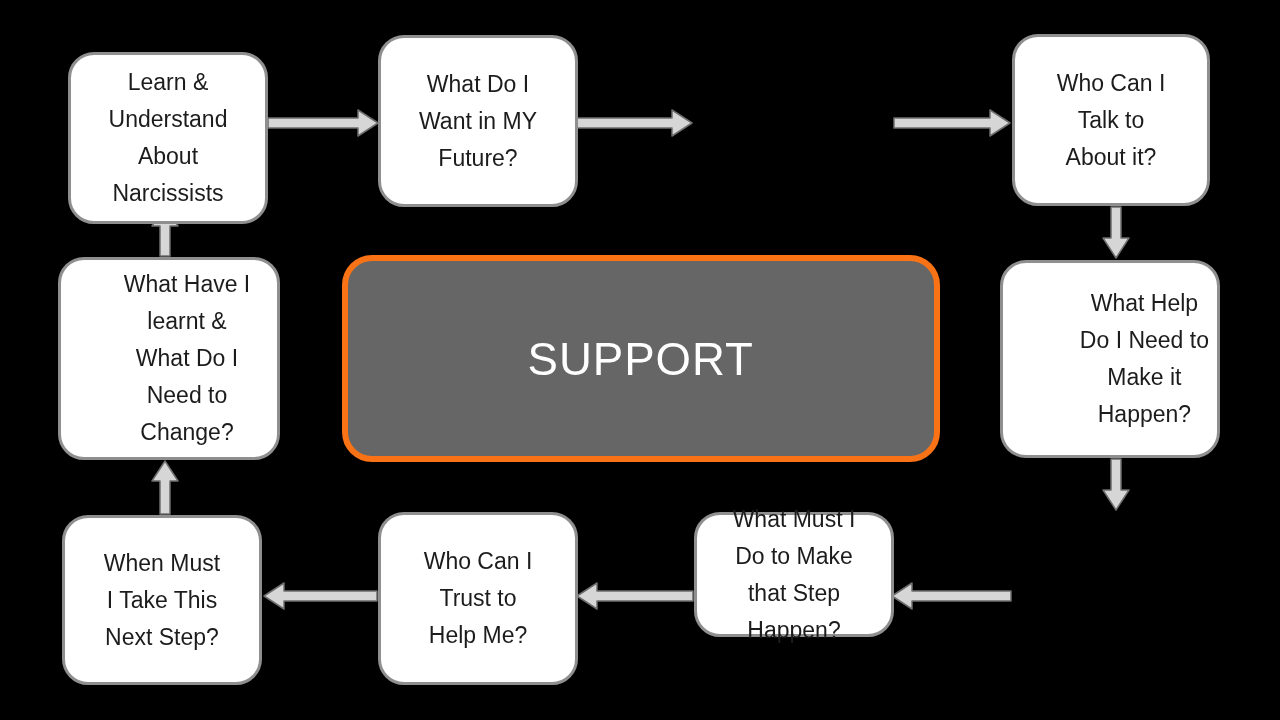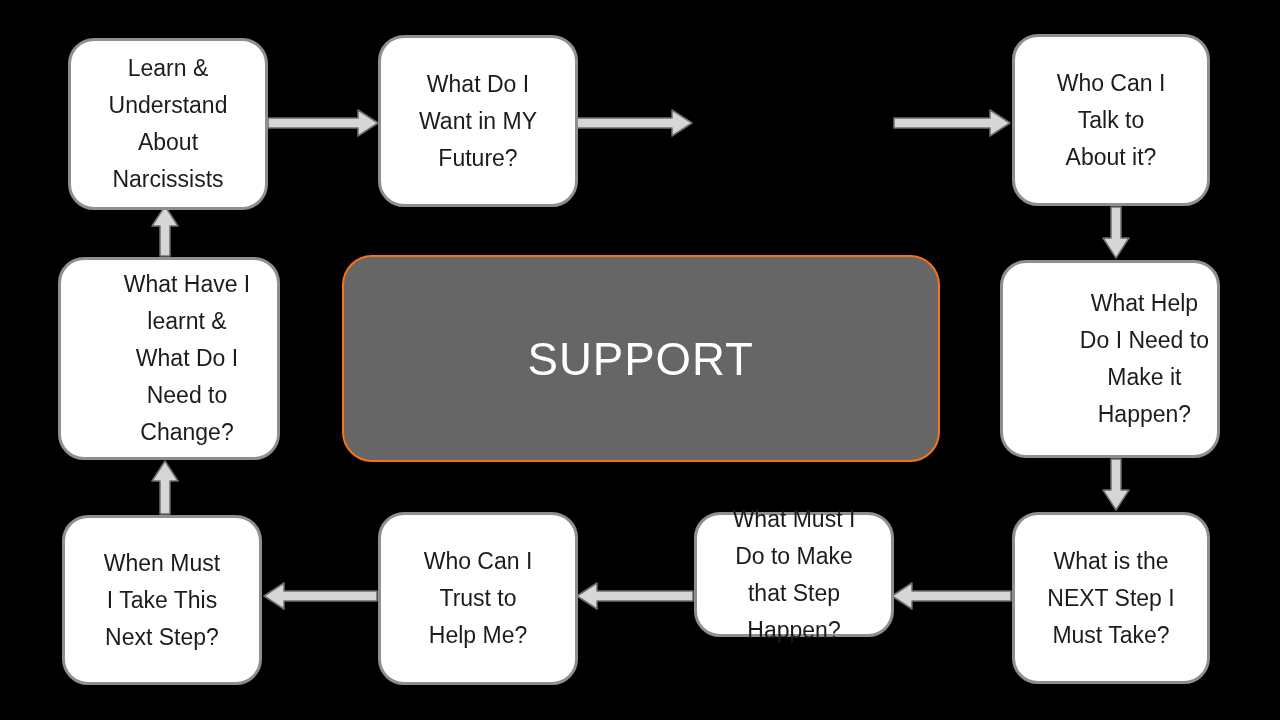--- a/index.html
+++ b/index.html
@@ -11,29 +11,29 @@
   .flow-box{
     position:absolute;box-sizing:border-box;
     background:#ffffff;border:3px solid #8f8f8f;border-radius:26px;
     display:flex;align-items:center;justify-content:center;text-align:center;
     color:#1c1c1c;font-size:23px;line-height:37px;padding:6px 8px;
     box-shadow:inset 0 1px 0 #fdfdfd;
   }
   .flow-box .box-text{white-space:pre-line;}
   #support-box{
     position:absolute;left:342px;top:255px;width:598px;height:207px;box-sizing:border-box;
-    background:#666666;border:2px solid #f97316;border-radius:30px;
+    background:#666666;border:6px solid #f97316;border-radius:30px;
     display:flex;align-items:center;justify-content:center;
   }
   #support-label{
     color:#ffffff;font-size:47px;letter-spacing:1px;transform:scaleX(0.97);
   }
   .arrow{fill:#d6d6d6;stroke:#6e6e6e;stroke-width:1.5;stroke-linejoin:round;}
   
-  #box-0{left:68px;  top:38px;  width:200px;height:172px;}
+  #box-0{left:68px;  top:52px;  width:200px;height:172px;}
   #box-1{left:378px; top:35px;  width:200px;height:172px;}
   #box-2{left:694px; top:35px;  width:200px;height:172px;}
   #box-3{left:1012px;top:34px;  width:198px;height:172px;}
   #box-4{left:1000px;top:260px; width:220px;height:198px;justify-content:flex-end;}
   #box-5{left:1012px;top:512px; width:198px;height:172px;}
   #box-6{left:694px; top:512px; width:200px;height:125px;}
   #box-7{left:378px; top:512px; width:200px;height:173px;}
   #box-8{left:62px;  top:515px; width:200px;height:170px;}
   #box-9{left:58px;  top:257px; width:222px;height:203px;padding-left:44px;}
 </style>
@@ -70,25 +70,20 @@
     <span class="box-text">Who Can I
 Talk to
 About it?</span>
   </div>
   <div class="flow-box" id="box-4">
     <span class="box-text">What Help
 Do I Need to
 Make it
 Happen?</span>
   </div>
-  <div class="flow-box" id="box-5">
-    <span class="box-text">What is the
-NEXT Step I
-Must Take?</span>
-  </div>
   <div class="flow-box" id="box-6">
     <span class="box-text">What Must I
 Do to Make
 that Step
 Happen?</span>
   </div>
   <div class="flow-box" id="box-7">
     <span class="box-text">Who Can I
 Trust to
 Help Me?</span>

